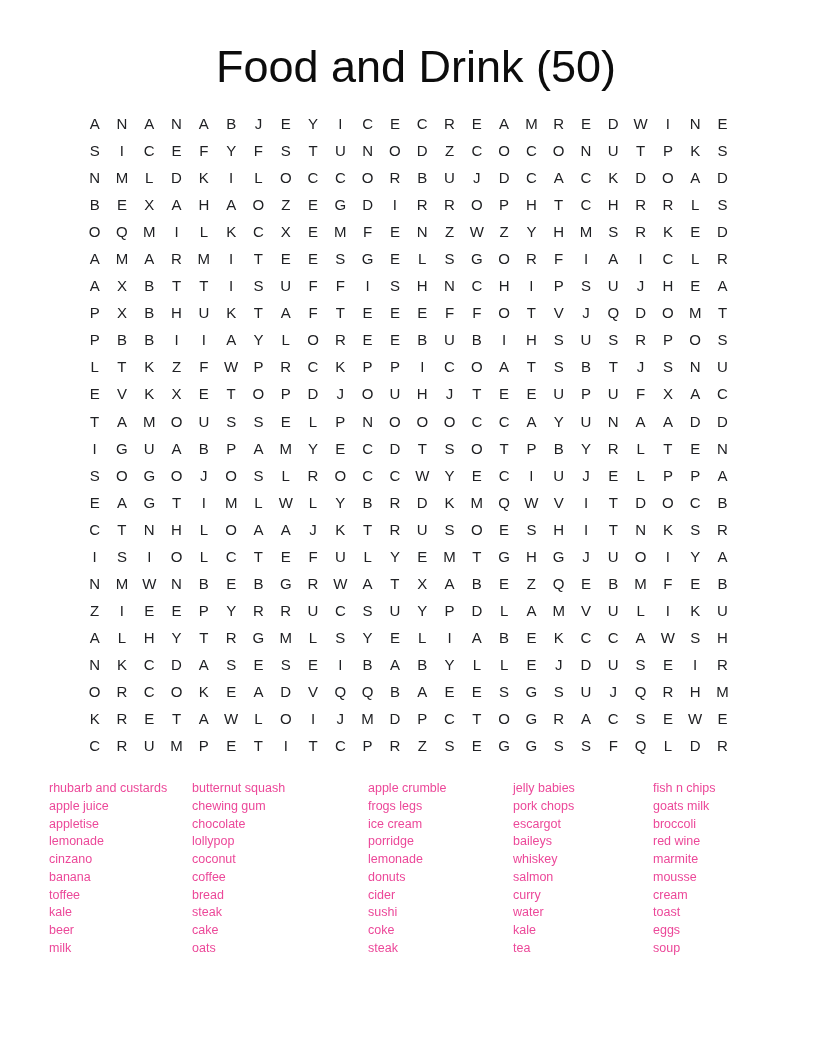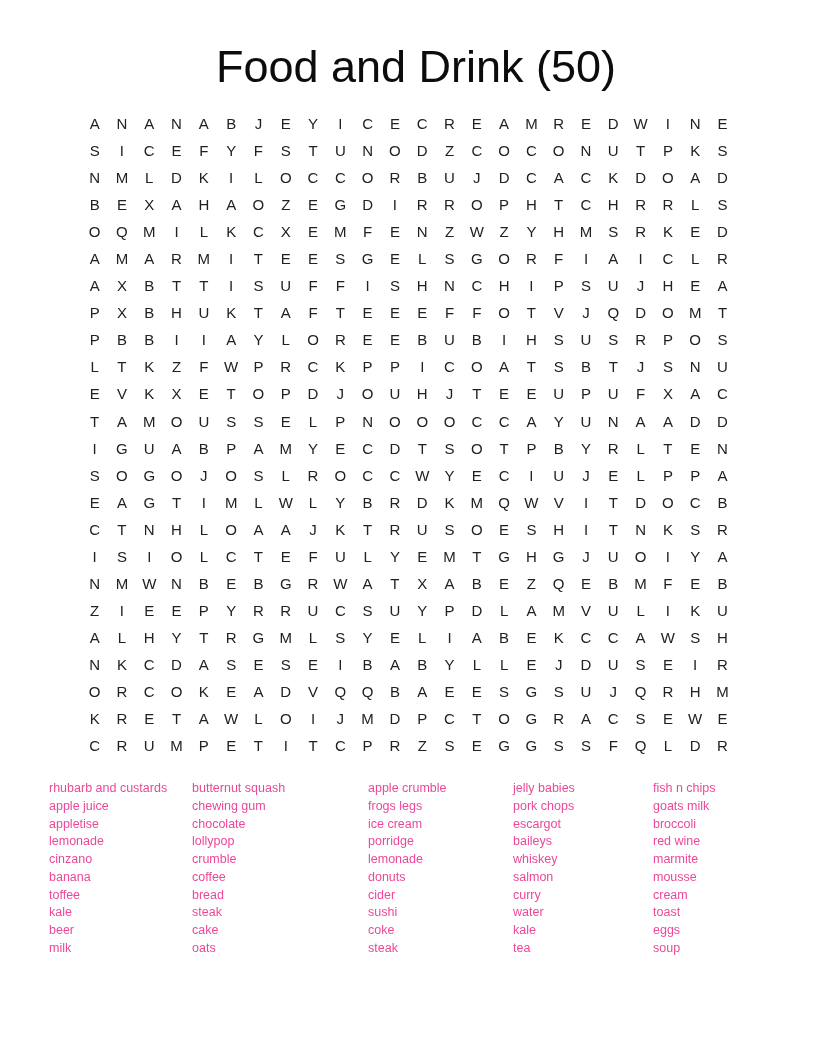--- a/index.html
+++ b/index.html
@@ -657,21 +657,21 @@
         <div class="word">toffee</div>
         <div class="word">kale</div>
         <div class="word">beer</div>
         <div class="word">milk</div>
       </div>
       <div class="word-col">
         <div class="word">butternut squash</div>
         <div class="word">chewing gum</div>
         <div class="word">chocolate</div>
         <div class="word">lollypop</div>
-        <div class="word">crumble</div>
+        <div class="word">coconut</div>
         <div class="word">coffee</div>
         <div class="word">bread</div>
         <div class="word">steak</div>
         <div class="word">cake</div>
         <div class="word">oats</div>
       </div>
       <div class="word-col">
         <div class="word">apple crumble</div>
         <div class="word">frogs legs</div>
         <div class="word">ice cream</div>

